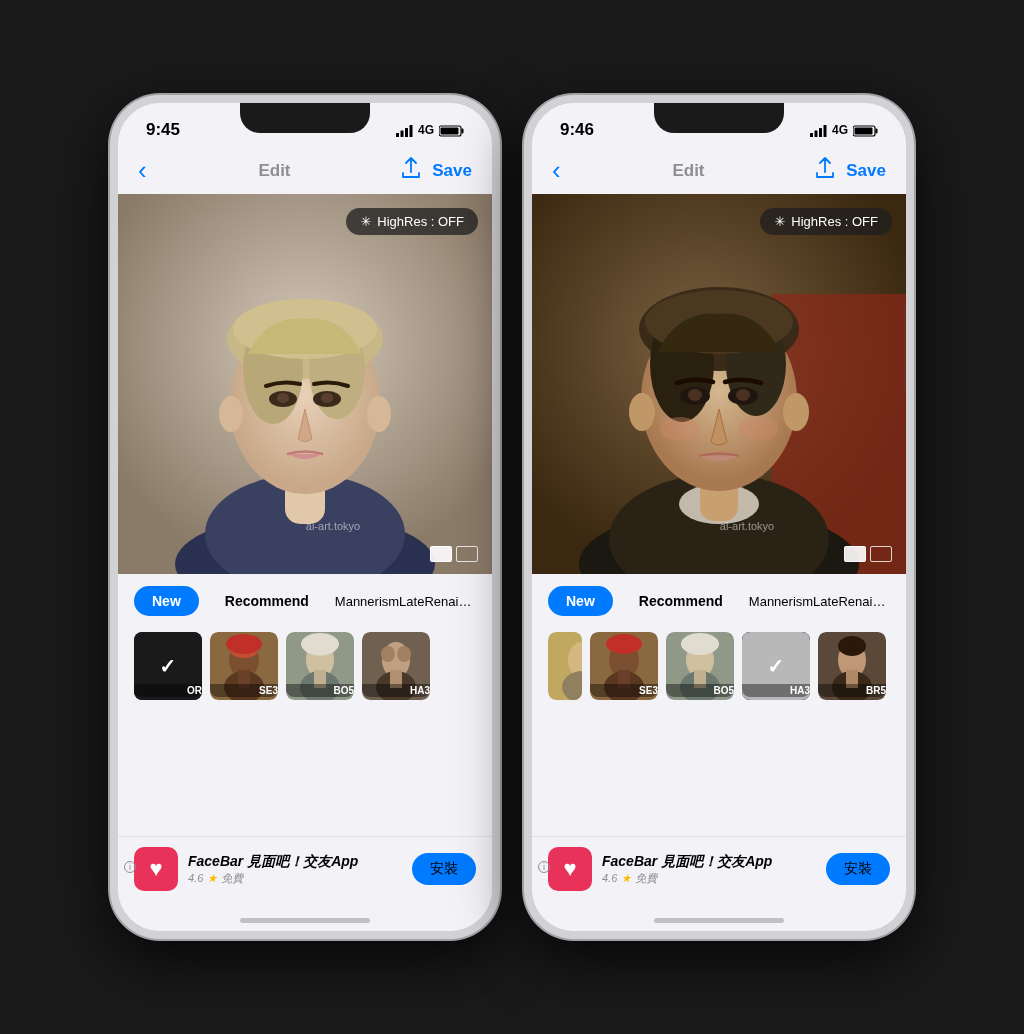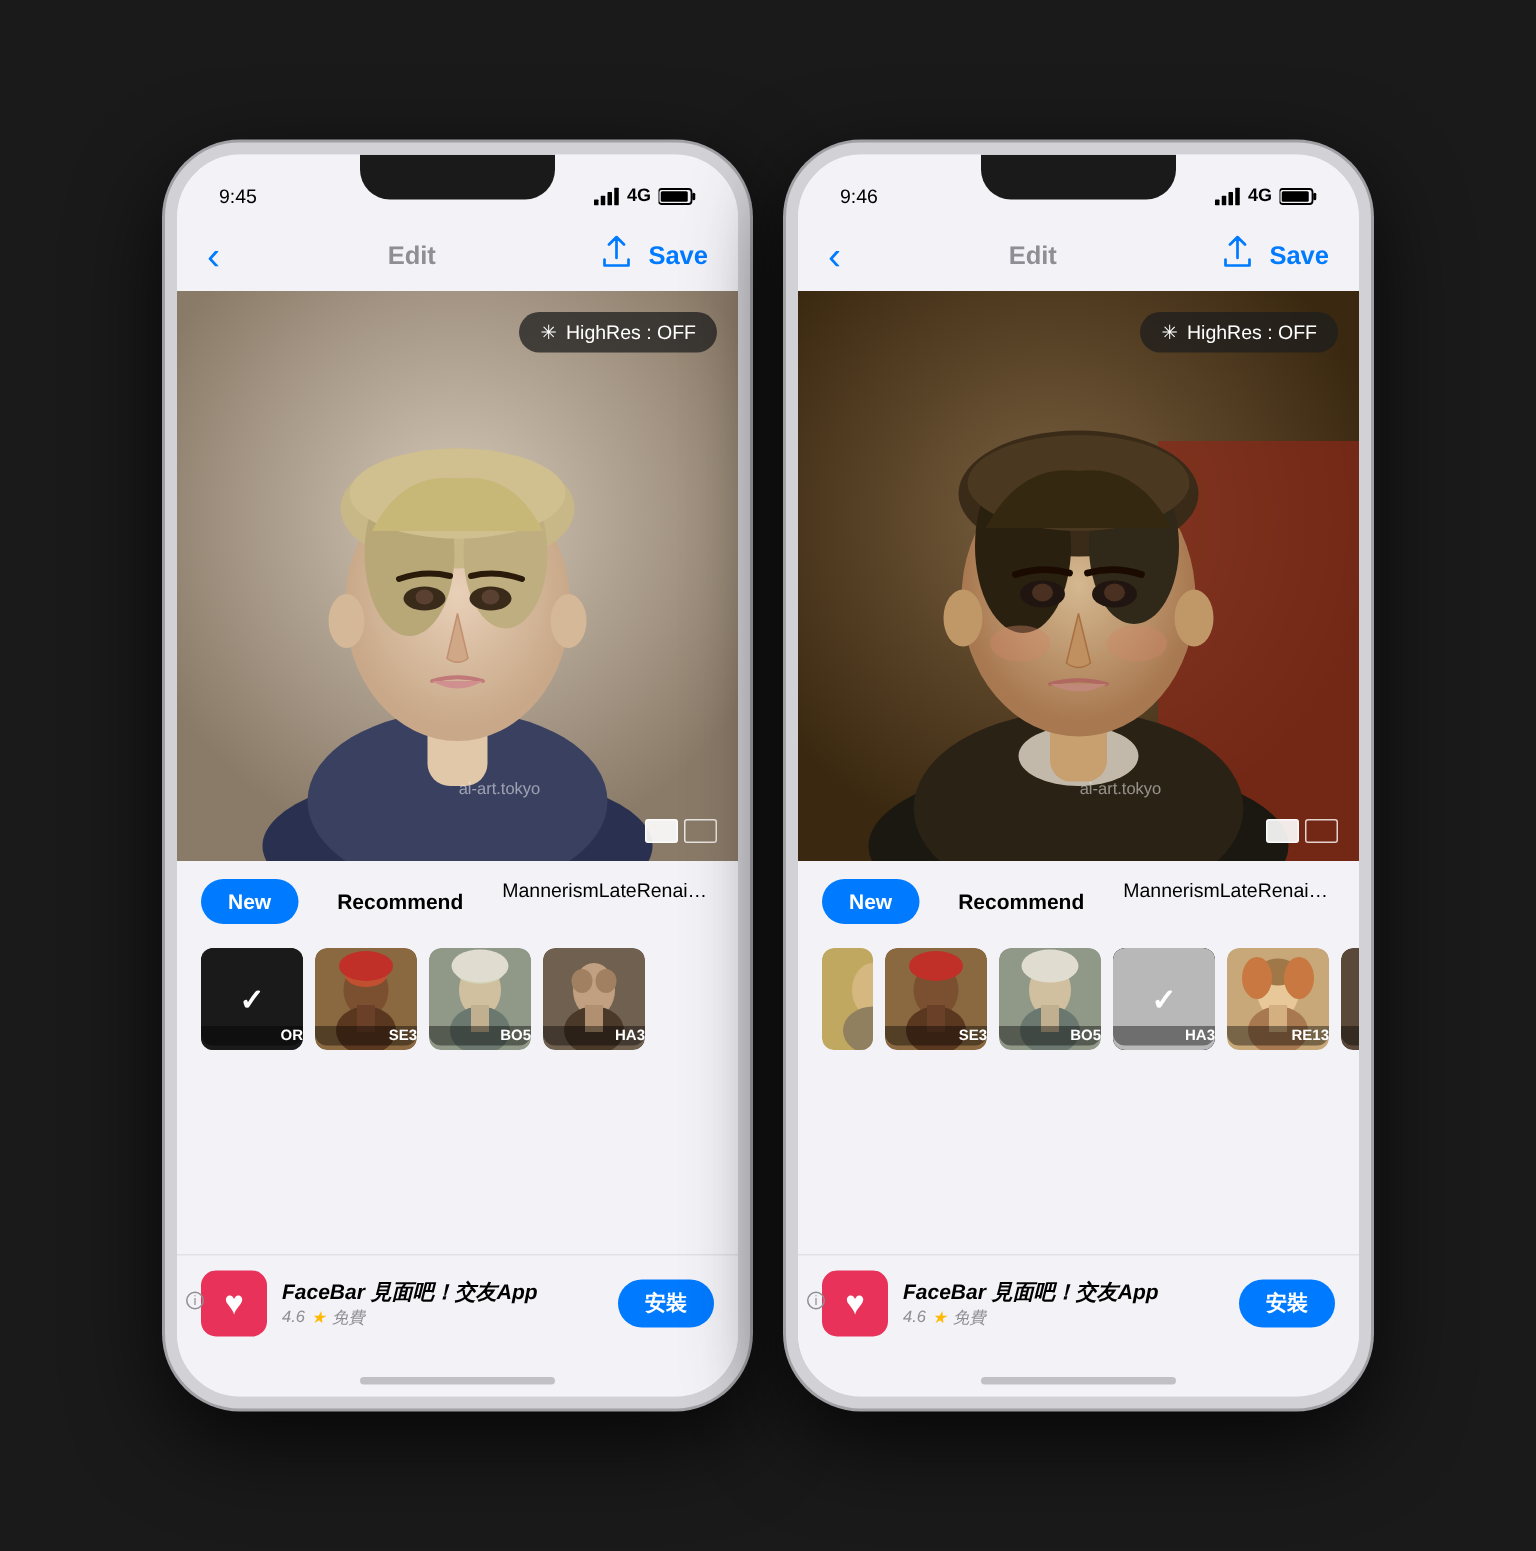--- a/index.html
+++ b/index.html
@@ -52,21 +52,21 @@
     .status-bar {
       display: flex;
       justify-content: space-between;
       align-items: center;
       padding: 14px 28px 4px;
       font-size: 15px;
       font-weight: 600;
       color: #000;
       height: 44px;
     }
-    .status-time { font-weight: 400; font-size: 13px; }
+    .status-time { font-weight: 700; font-size: 17px; }
     .status-icons { display: flex; align-items: flex-end; gap: 5px; font-size: 12px; }
     
     .nav-bar {
       display: flex;
       justify-content: space-between;
       align-items: center;
       padding: 8px 20px;
       background: #f2f2f7;
     }
     .nav-back {
@@ -140,21 +140,21 @@
       margin-left: 28px;
     }
     
     .tabs-section {
       padding: 12px 16px 8px;
       background: #f2f2f7;
     }
     .tabs-row {
       display: flex;
       gap: 8px;
-      align-items: flex-start;
+      align-items: center;
       overflow: hidden;
     }
     .tab-btn {
       padding: 7px 18px;
       border-radius: 20px;
       font-size: 14px;
       font-weight: 600;
       border: none;
       cursor: pointer;
       white-space: nowrap;
@@ -222,26 +222,26 @@
       align-items: center;
       justify-content: center;
       font-size: 22px;
       flex-shrink: 0;
     }
     .ad-text { flex: 1; font-style: italic; }
     .ad-title { font-size: 14px; font-weight: 600; color: #000; }
     .ad-sub { font-size: 11px; color: #8e8e93; display: flex; align-items: center; gap: 4px; }
     .ad-install {
       background: #007AFF;
-      color: #ffffff;
+      color: #000000;
       border: none;
       border-radius: 20px;
       padding: 7px 18px;
       font-size: 14px;
-      font-weight: 700;
+      font-weight: 400;
       cursor: pointer;
     }
     .info-i {
       position: absolute;
       bottom: 28px;
       left: 6px;
       font-size: 9px;
       color: #8e8e93;
       border: 1px solid #8e8e93;
       border-radius: 50%;
@@ -596,33 +596,20 @@
           <div class="style-label">BO5</div>
         </div>
 
         <div class="style-item selected">
           <div style="width:100%;height:100%;background:#b8b8b8;border-radius:8px;display:flex;align-items:center;justify-content:center;flex-direction:column;">
             <span style="color:white;font-size:20px;font-weight:700;">✓</span>
           </div>
           <div class="style-label">HA3</div>
         </div>
 
-        <div class="style-item">
-          <svg width="68" height="68" viewBox="0 0 68 68" style="border-radius:8px;">
-            <rect width="68" height="68" fill="#c8a878"></rect>
-            <ellipse cx="34" cy="28" rx="14" ry="19" fill="#e8c898"></ellipse>
-            <ellipse cx="34" cy="55" rx="20" ry="16" fill="#a87850"></ellipse>
-            <rect x="28" y="38" width="12" height="18" fill="#d4b080"></rect>
-            <ellipse cx="34" cy="16" rx="13" ry="9" fill="#a07848"></ellipse>
-
-            <ellipse cx="20" cy="20" rx="10" ry="14" fill="#c87840"></ellipse>
-            <ellipse cx="48" cy="20" rx="10" ry="14" fill="#c87840"></ellipse>
-          </svg>
-          <div class="style-label">RE13</div>
-        </div>
 
         <div class="style-item">
           <svg width="68" height="68" viewBox="0 0 68 68" style="border-radius:8px;">
             <rect width="68" height="68" fill="#5a4838"></rect>
             <ellipse cx="34" cy="28" rx="14" ry="18" fill="#c09878"></ellipse>
             <ellipse cx="34" cy="55" rx="20" ry="16" fill="#3a2818"></ellipse>
             <rect x="28" y="38" width="12" height="18" fill="#b08868"></rect>
             <ellipse cx="34" cy="14" rx="14" ry="10" fill="#2a1808"></ellipse>
           </svg>
           <div class="style-label">BR5</div>

